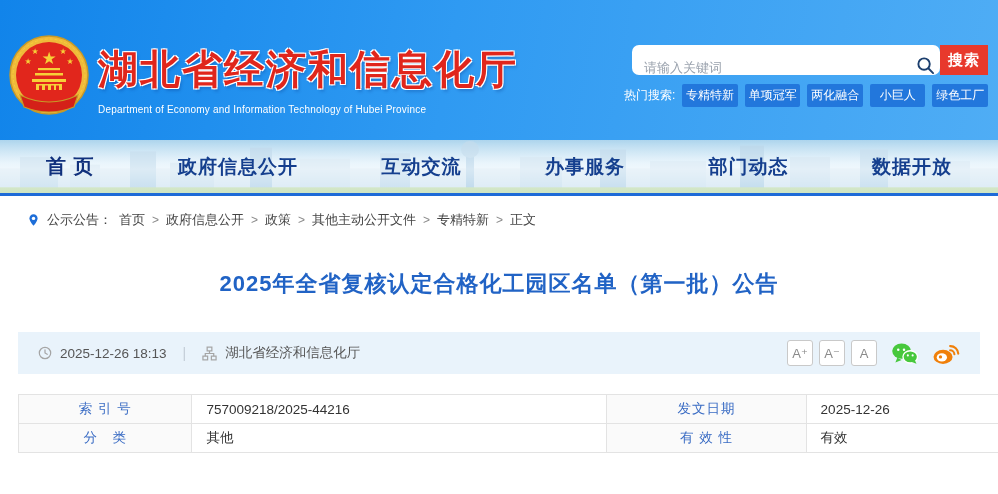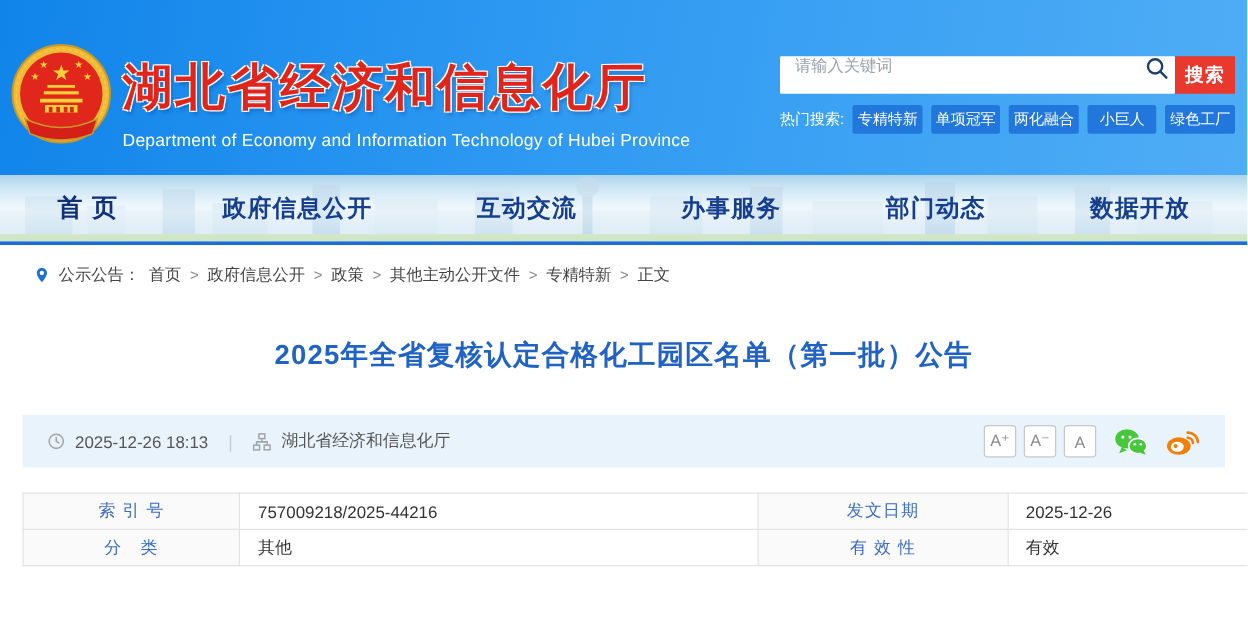--- a/index.html
+++ b/index.html
@@ -7,25 +7,25 @@
               font-family:"Liberation Sans","DejaVu Sans",sans-serif; }
 
   
   .header { position:relative; height:140px;
             background:linear-gradient(100deg,#1184ea 0%,#2f9af2 45%,#4fadf5 100%); }
   .brand { position:absolute; left:8px; top:34px; display:flex; align-items:flex-start; cursor:pointer; }
   .emblem { width:82px; height:86px; }
   .brand-text { margin-left:8px; padding-top:8px; }
   .site-title { font-size:40px; font-weight:900; color:#e0261c; letter-spacing:2px;
                 text-shadow:-1px -1px 0 #fff,1px -1px 0 #fff,-1px 1px 0 #fff,1px 1px 0 #fff,2px 3px 3px rgba(0,40,120,.25); }
-  .site-sub { margin-top:7px; color:#fff; font-size:14px; letter-spacing:.2px; }
+  .site-sub { margin-top:7px; color:#fff; font-size:10px; letter-spacing:.2px; }
 
   .search-area { position:absolute; top:45px; right:10px; width:364px; }
   .search-row { display:flex; height:30px; }
-  .search-box { flex:1; background:#fff; display:flex; align-items:flex-start; border-radius:1px; }
+  .search-box { flex:1; background:#fff; display:flex; align-items:flex-end; border-radius:7px;margin-left:8px; }
   .search-box input { border:0; outline:none; flex:1; padding:0 12px; font-size:13px; color:#333; background:transparent; }
   .search-box input::placeholder { color:#9aa2ad; }
   .mag-wrap { width:30px; display:flex; align-items:center; justify-content:center; }
   .search-btn { width:48px; background:#e8392c; color:#fff; border:0; font-size:15px; font-weight:700;
                 display:flex; align-items:center; justify-content:center; cursor:pointer; letter-spacing:1px; }
   .hot-row { margin-top:9px; display:flex; align-items:center; gap:7px; }
   .hot-label { color:#fff; font-size:12px; white-space:nowrap; }
   .hot-tag { background:#2277dc; color:#fff; font-size:12px; padding:3px 0; text-align:center;
              border-radius:2px; cursor:pointer; flex:1; white-space:nowrap; }
 

